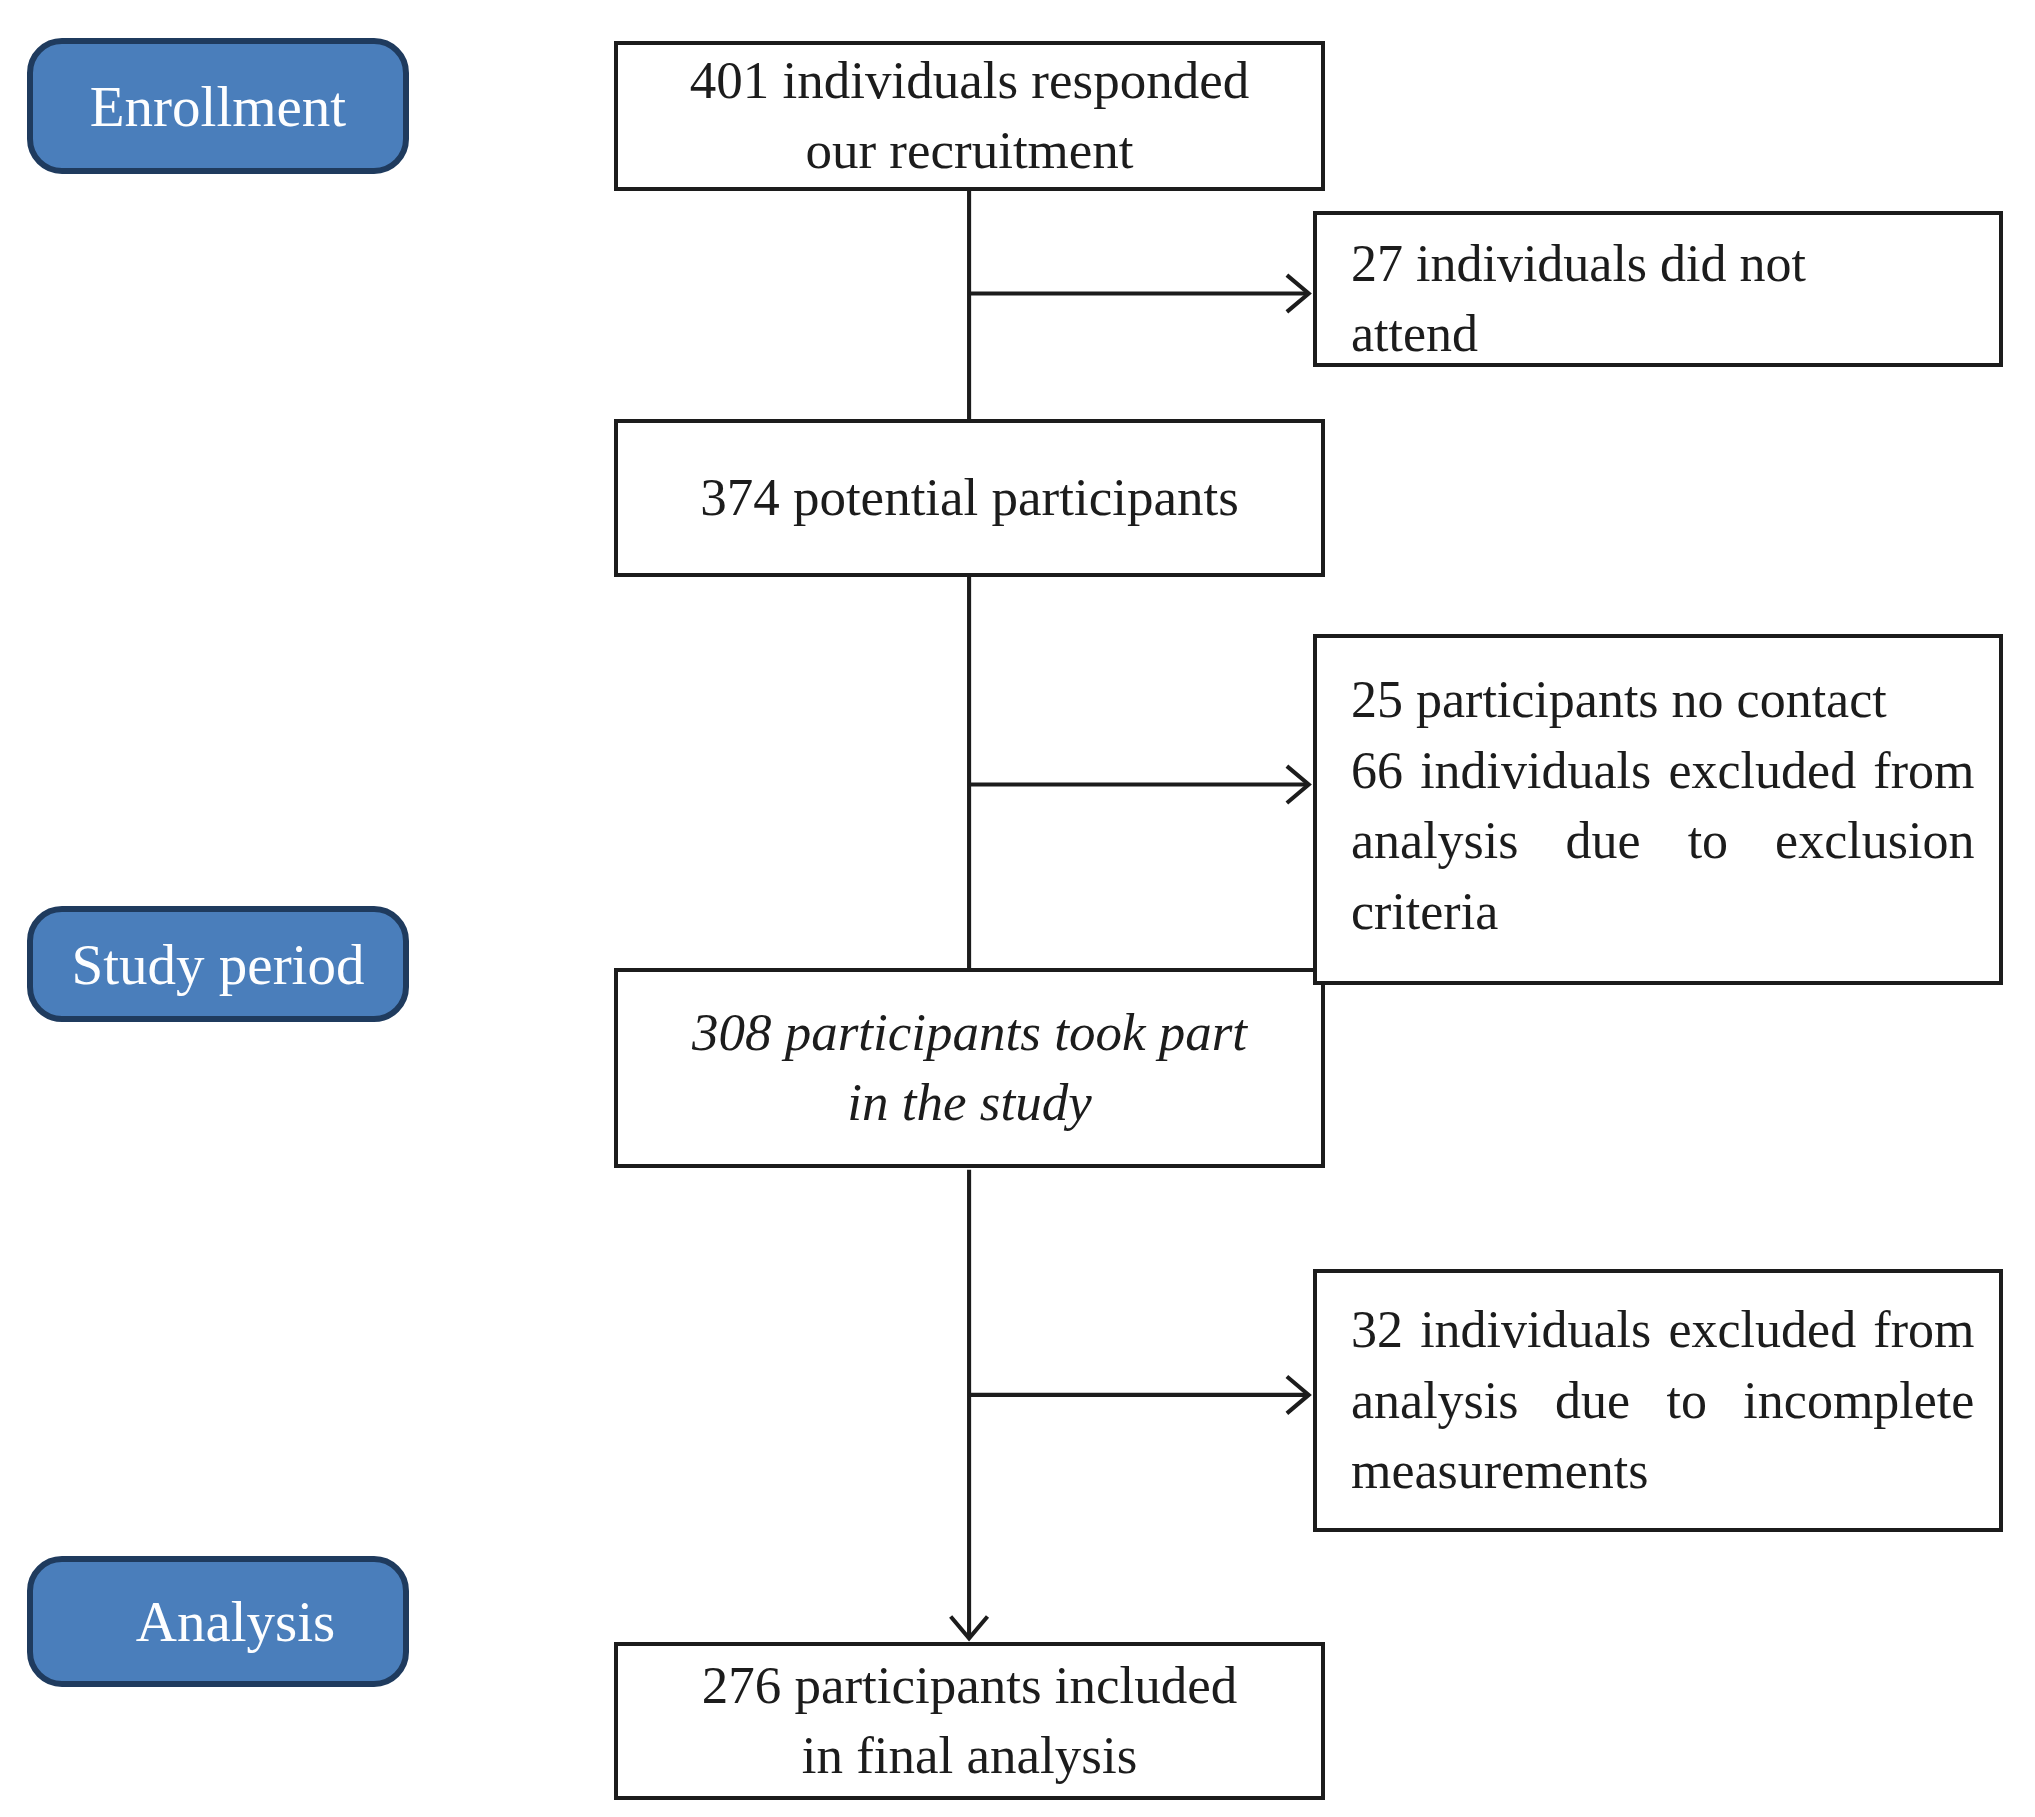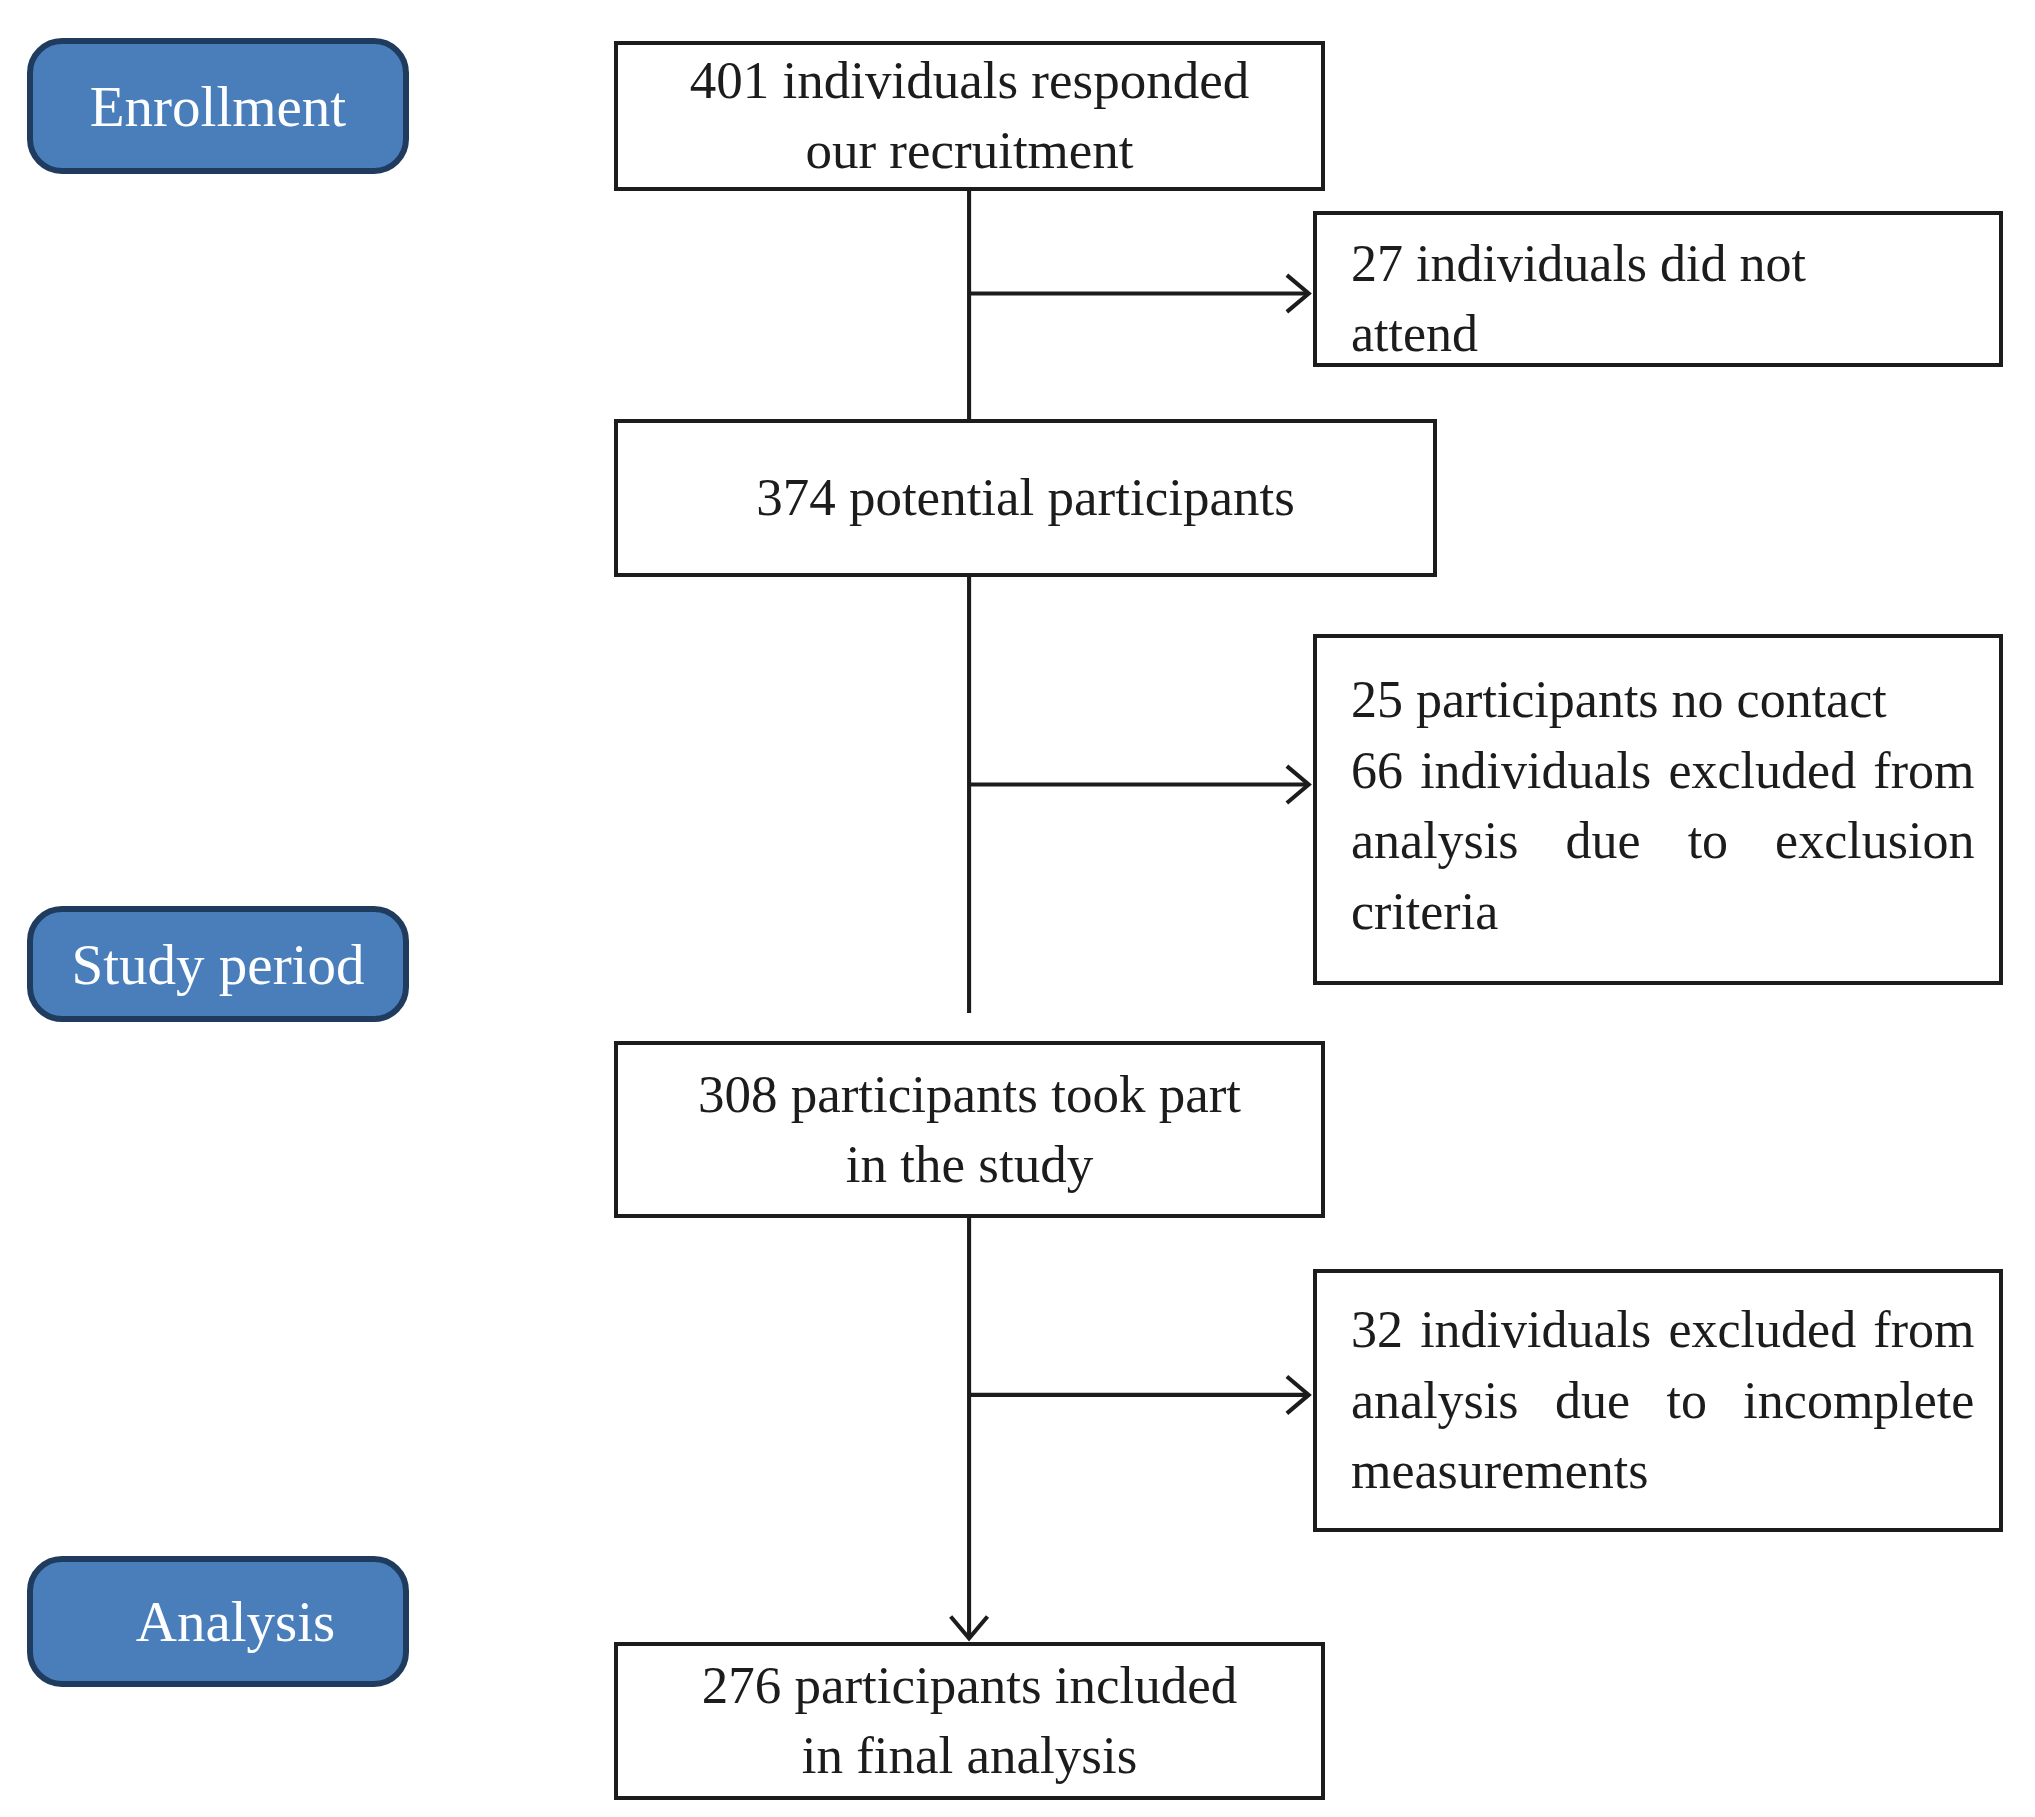--- a/index.html
+++ b/index.html
@@ -38,22 +38,22 @@
     display:flex;align-items:center;justify-content:center;
     background:#ffffff;
     border:4.1px solid #1c1c1c;
     box-sizing:border-box;
     font-size:53px;
     line-height:1.32;
     text-align:center;
   }
   .fbox .txt{white-space:pre-line;}
   .f0{left:614px;top:41px;width:711px;height:150px;}
-  .f1{left:614px;top:419px;width:823px;height:158px;text-align:right;}
-  .f2{left:614px;top:1041px;width:711px;height:177px;}
+  .f1{left:614px;top:419px;width:711px;height:158px;text-align:right;}
+  .f2{left:614px;top:968px;width:711px;height:200px;font-style:italic;}
   .f3{left:614px;top:1642px;width:711px;height:158px;}
   .ebox{
     position:absolute;
     background:#ffffff;
     border:4.1px solid #1c1c1c;
     box-sizing:border-box;
     font-size:52px;
     line-height:1.36;
     padding:13.6px 24.6px 11px 34px;
     text-align:left;

